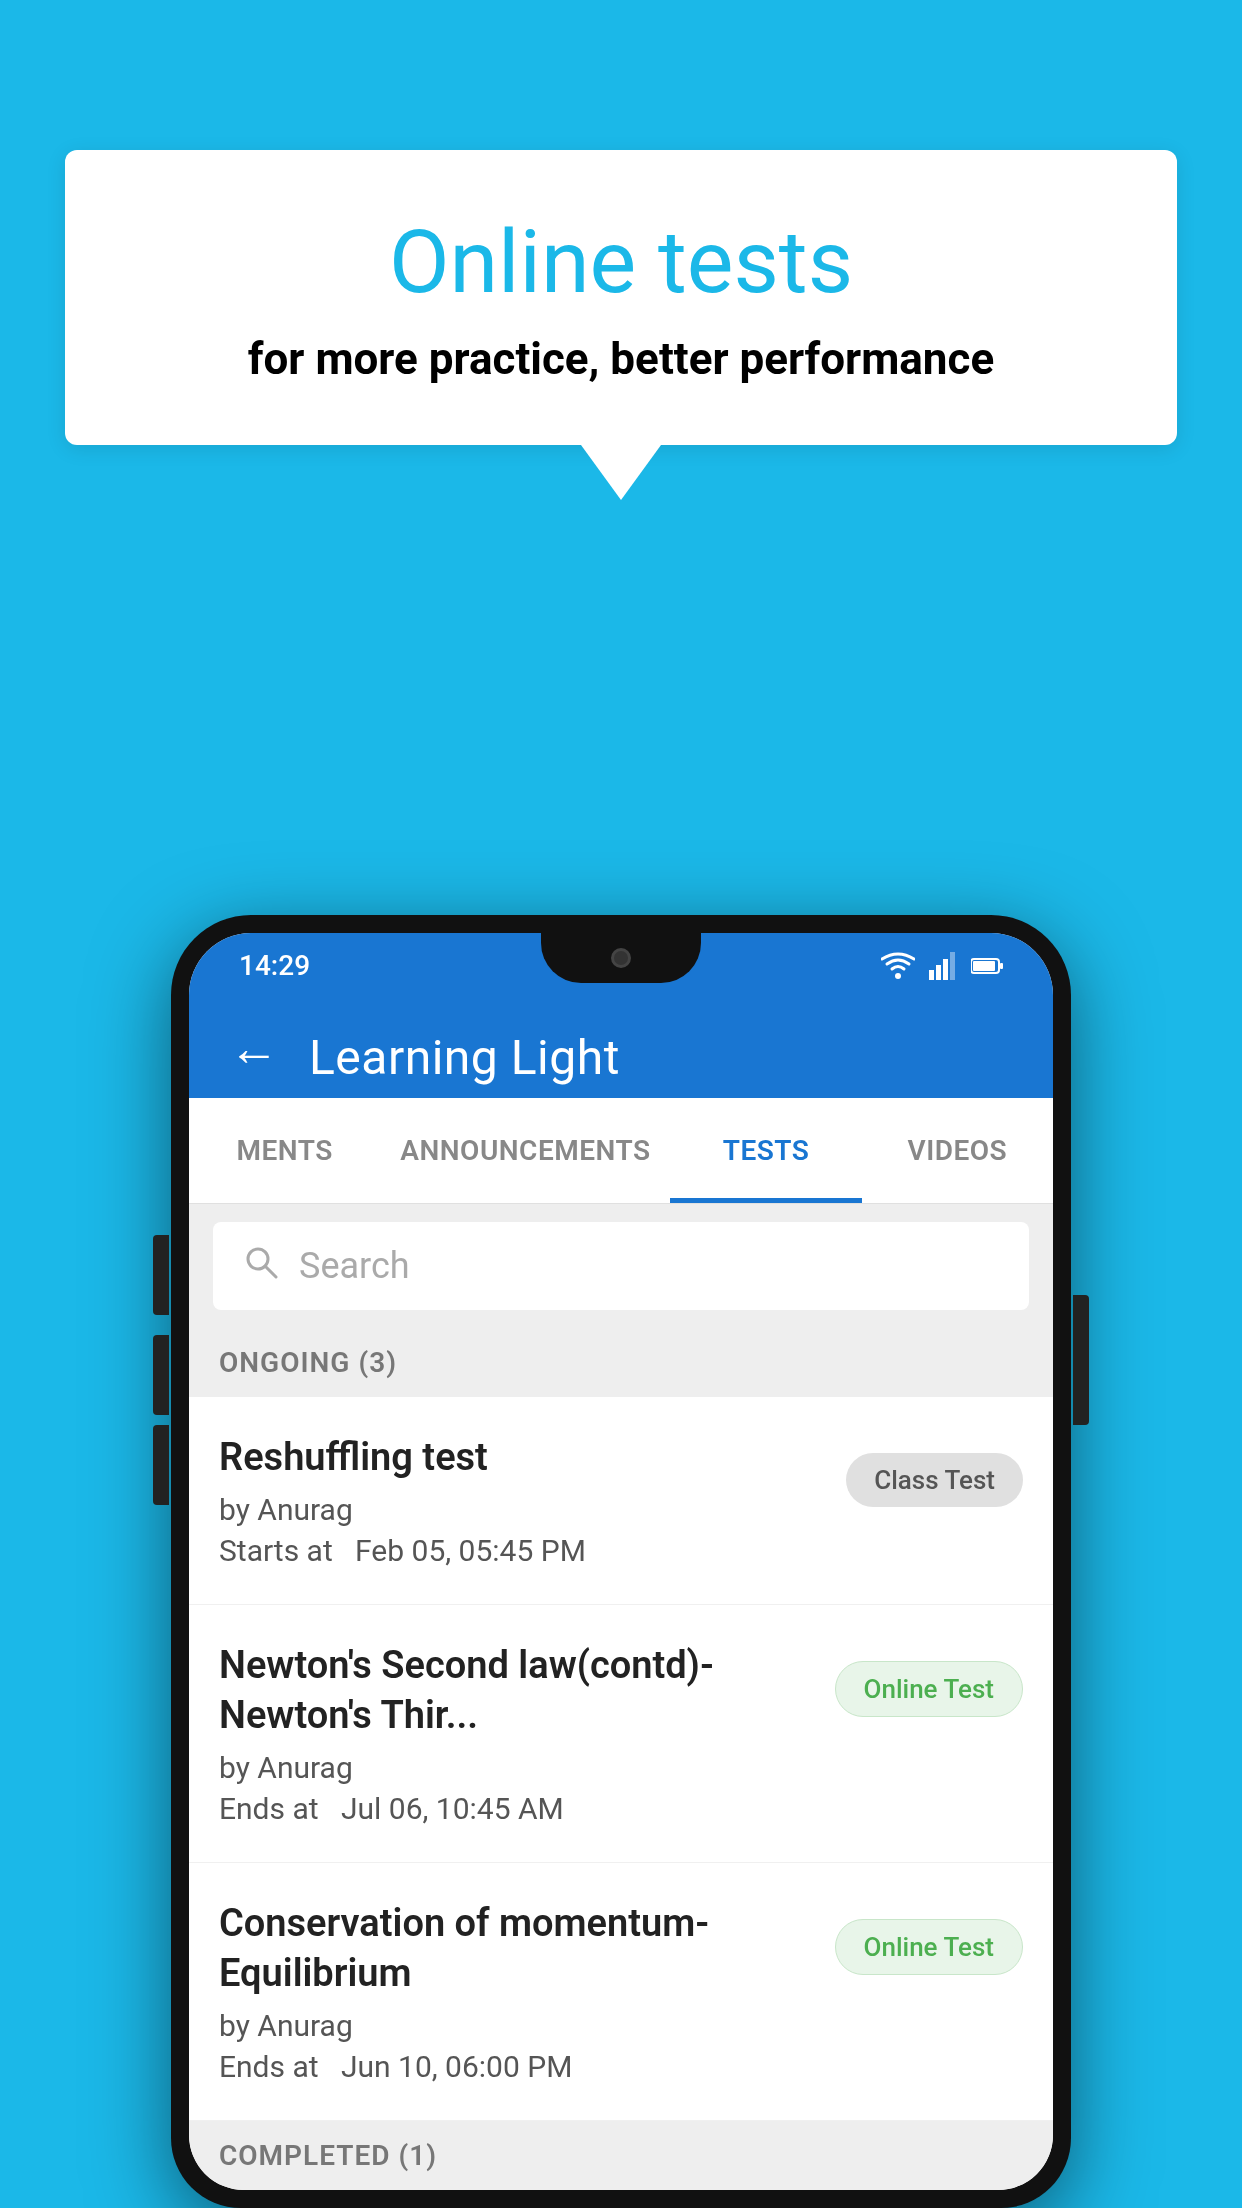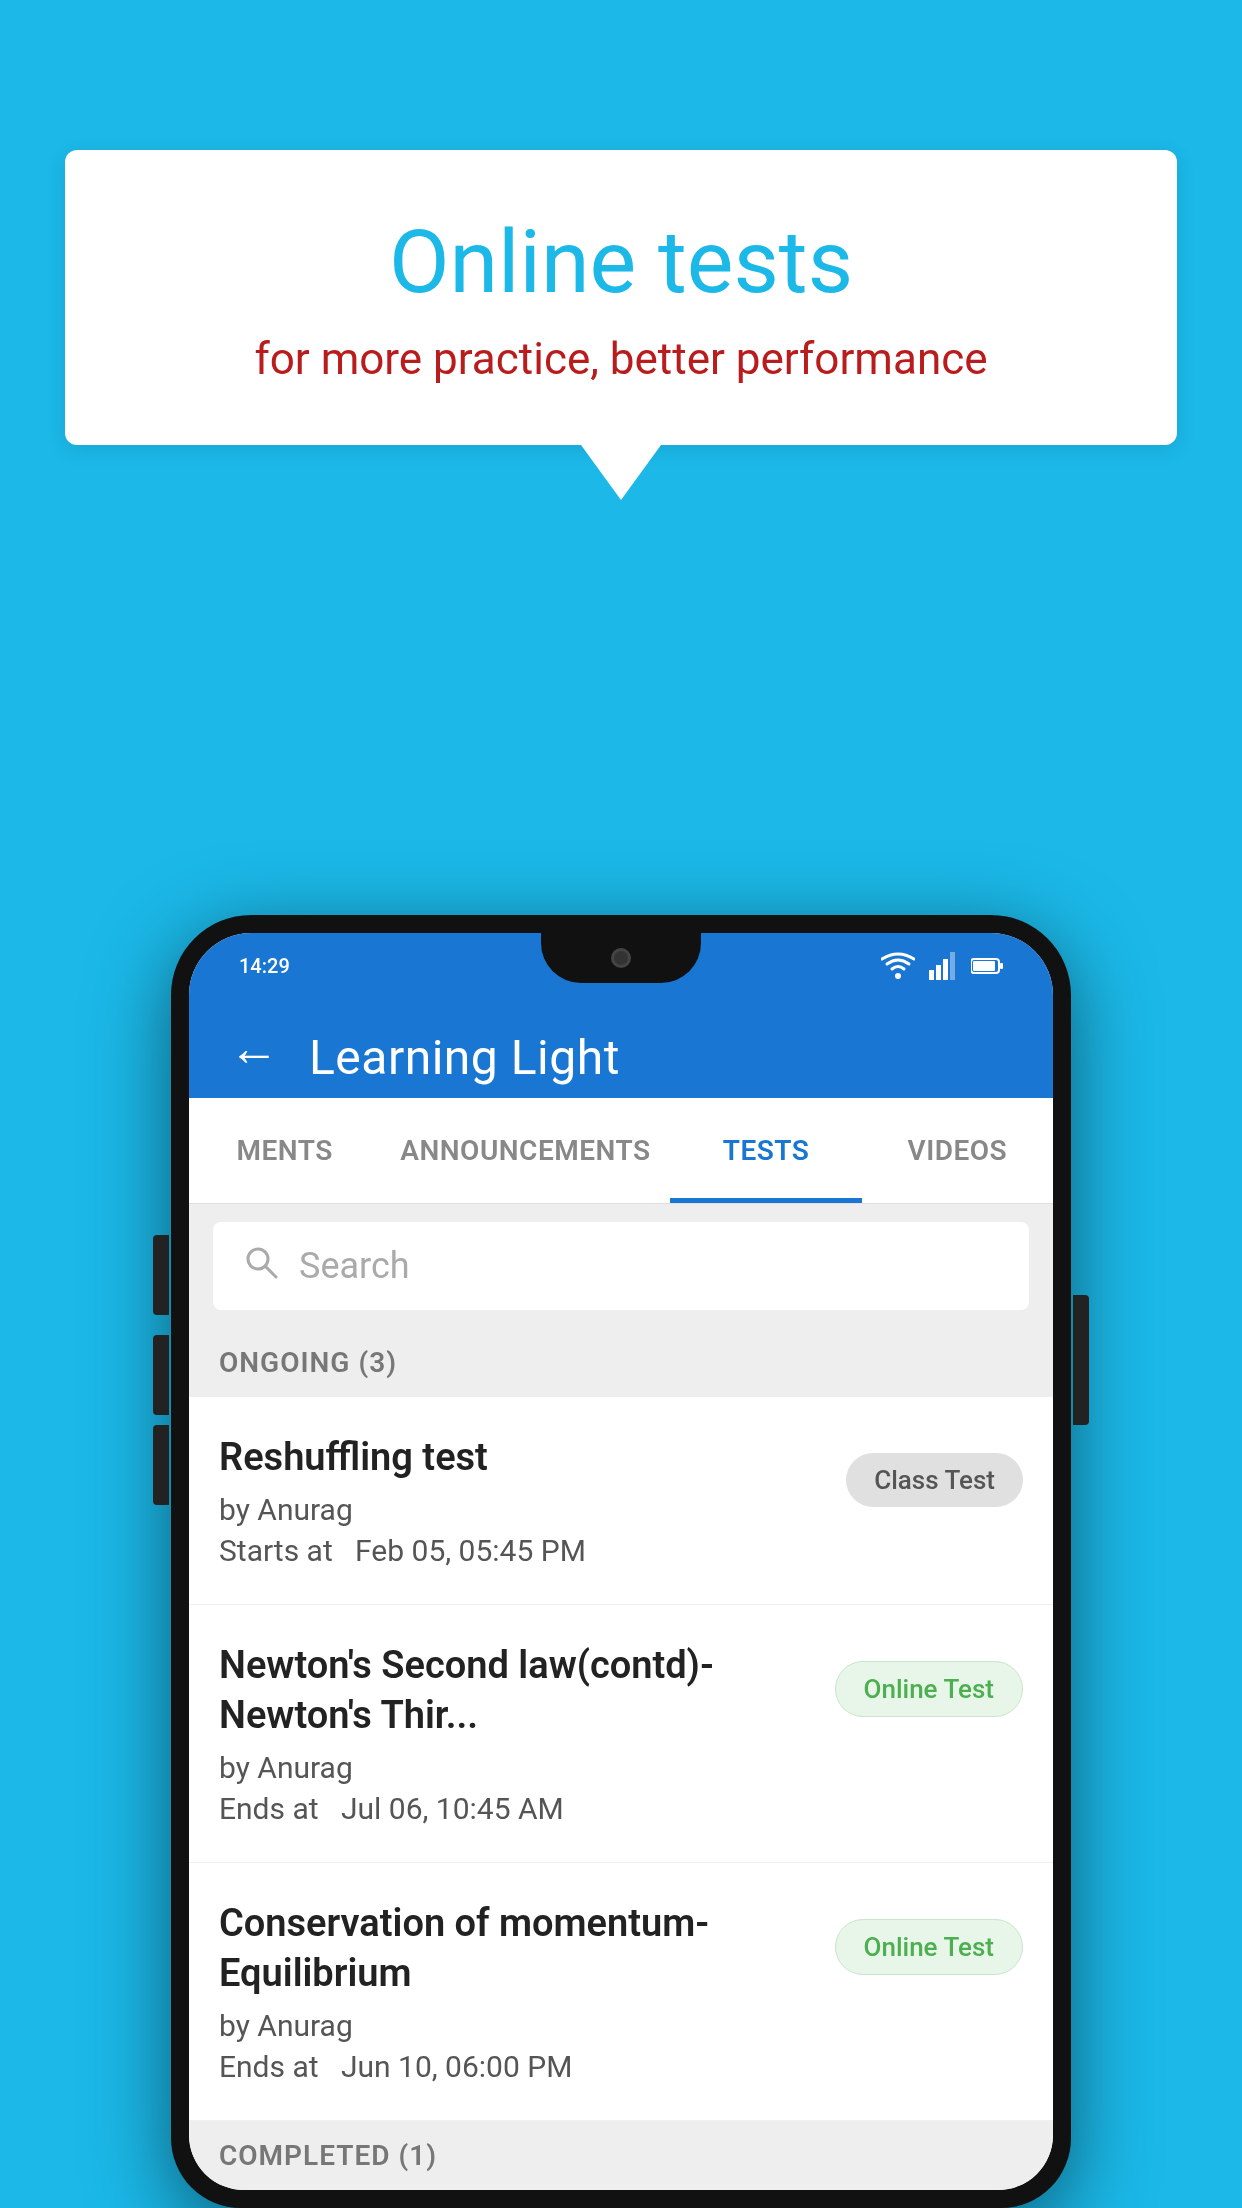--- a/index.html
+++ b/index.html
@@ -35,22 +35,22 @@
 
     .speech-bubble-title {
       font-size: 88px;
       color: #1bb8e8;
       font-weight: 400;
       margin-bottom: 20px;
     }
 
     .speech-bubble-subtitle {
       font-size: 44px;
-      color: #b91c1c;
-      font-weight: 400;
+      color: #000000;
+      font-weight: 700;
     }
 
     .speech-bubble-arrow {
       width: 0;
       height: 0;
       border-left: 40px solid transparent;
       border-right: 40px solid transparent;
       border-top: 55px solid white;
       margin-top: 0px;
     }
@@ -132,21 +132,21 @@
     .camera-dot {
       width: 20px;
       height: 20px;
       background: #333;
       border-radius: 50%;
       border: 3px solid #444;
     }
 
     .status-time {
       color: white;
-      font-size: 20px;
+      font-size: 28px;
       font-weight: 500;
     }
 
     .status-icons {
       display: flex;
       align-items: center;
       gap: 14px;
     }
 
     .status-icons svg {

